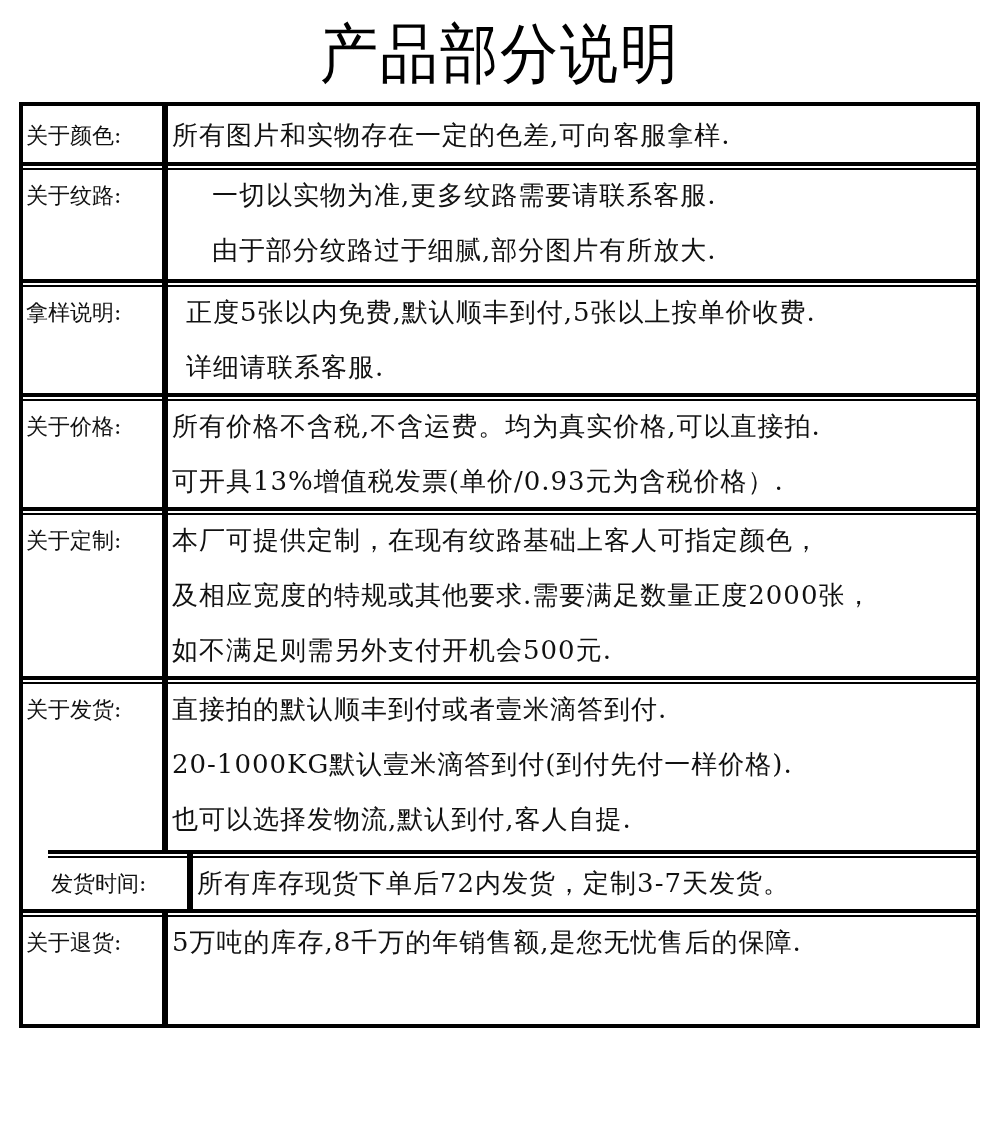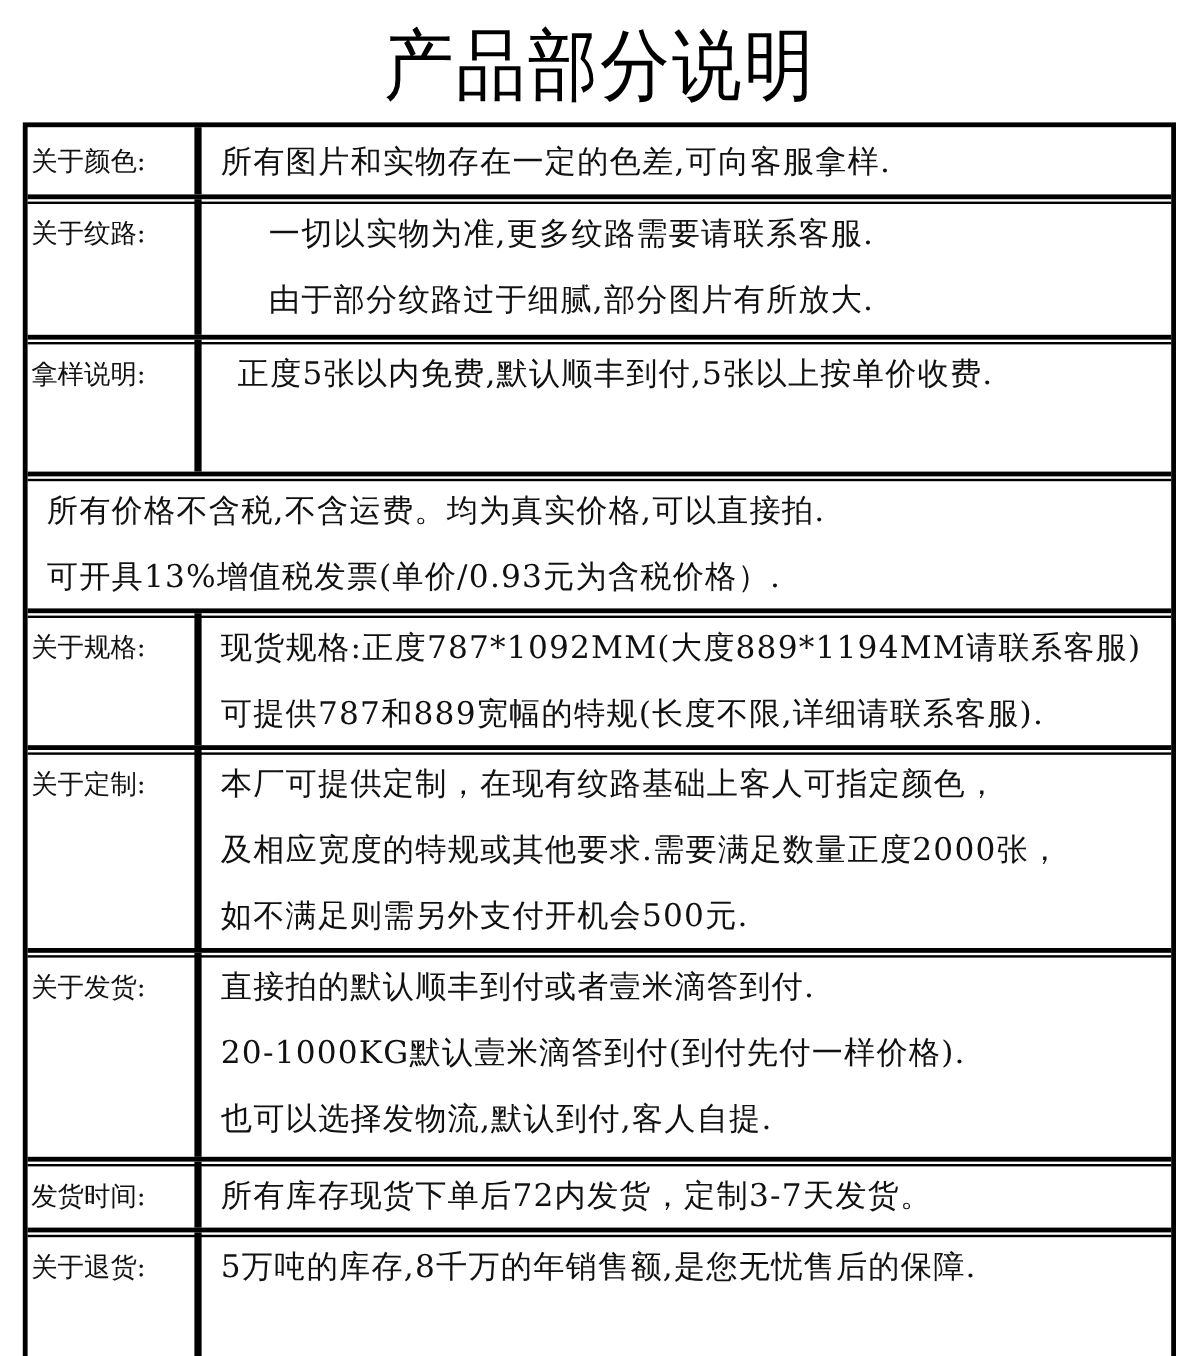--- a/index.html
+++ b/index.html
@@ -32,35 +32,35 @@
   }
   .row:first-child::before { display: none; }
   .label {
     width: 145px; flex: 0 0 145px;
     font-size: 22px; line-height: 55px;
     padding-left: 3px; box-sizing: border-box;
     white-space: nowrap; letter-spacing: 0px;
     border-right: 6px solid #000;
   }
   .content {
-    flex: 1 1 auto; padding-left: 16px; box-sizing: border-box;
+    flex: 1 1 auto; padding-left: 4px; box-sizing: border-box;
     font-size: 26px;
   }
   .line {
     display: block; height: 55px; line-height: 55px; white-space: nowrap;
     letter-spacing: 1px;
   }
   .row.r1 { height: 56px; }
   .row.r2 { height: 113px; gap: 40px; }
   .row.r3 { height: 110px; gap: 14px; }
   .row.r4 { height: 110px; }
   .row.r5 { height: 110px; }
   .row.r6 { height: 165px; }
   .row.r7 { height: 170px; }
-  .row.r8 { height: 55px; }
+  .row.r8 { height: 55px; margin-left: 25px; }
   .row.r9 { height: 111px; }
   .row > .label, .row > .content { padding-top: 2px; }
 </style>
 </head>
 <body>
 
 <div class="title">产品部分说明</div>
 
 <div class="table">
 
@@ -76,37 +76,32 @@
     <div class="content">
       <span class="line">一切以实物为准,更多纹路需要请联系客服.</span>
       <span class="line">由于部分纹路过于细腻,部分图片有所放大.</span>
     </div>
   </div>
 
   <div class="row r3">
     <div class="label">拿样说明:</div>
     <div class="content">
       <span class="line">正度5张以内免费,默认顺丰到付,5张以上按单价收费.</span>
+      <span class="line">详细请联系客服.</span>
     </div>
   </div>
 
   <div class="row r4">
+    <div class="label">关于价格:</div>
     <div class="content">
       <span class="line">所有价格不含税,不含运费。均为真实价格,可以直接拍.</span>
       <span class="line">可开具13%增值税发票(单价/0.93元为含税价格）.</span>
     </div>
   </div>
 
-  <div class="row r5">
-    <div class="label">关于规格:</div>
-    <div class="content">
-      <span class="line">现货规格:正度787*1092MM(大度889*1194MM请联系客服)</span>
-      <span class="line">可提供787和889宽幅的特规(长度不限,详细请联系客服).</span>
-    </div>
-  </div>
 
   <div class="row r6">
     <div class="label">关于定制:</div>
     <div class="content">
       <span class="line">本厂可提供定制，在现有纹路基础上客人可指定颜色，</span>
       <span class="line">及相应宽度的特规或其他要求.需要满足数量正度2000张，</span>
       <span class="line">如不满足则需另外支付开机会500元.</span>
     </div>
   </div>
 

